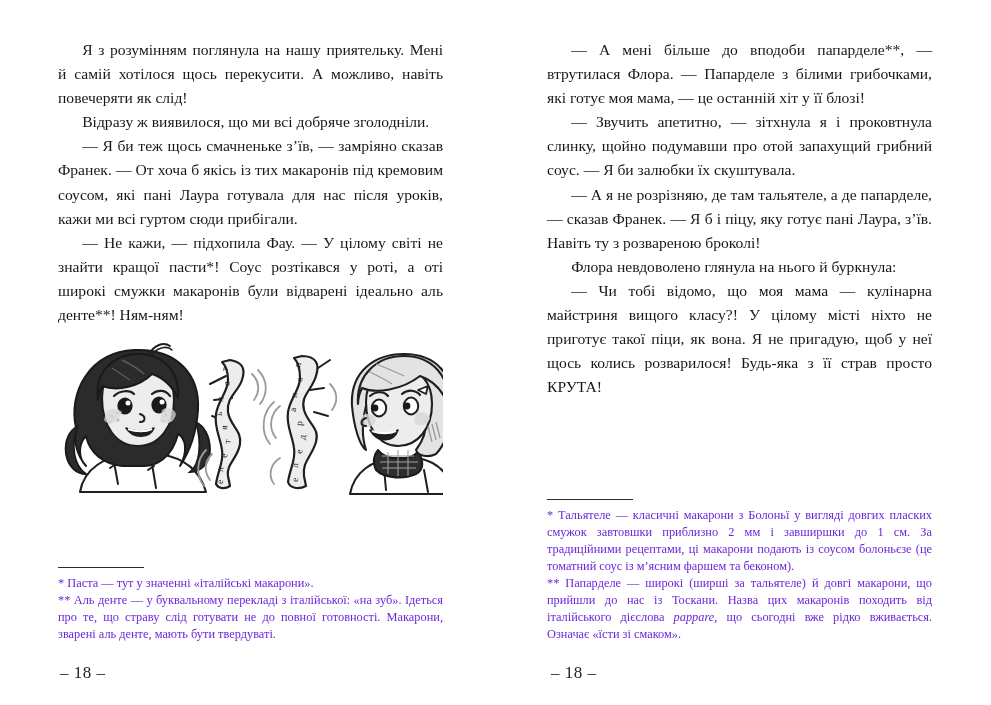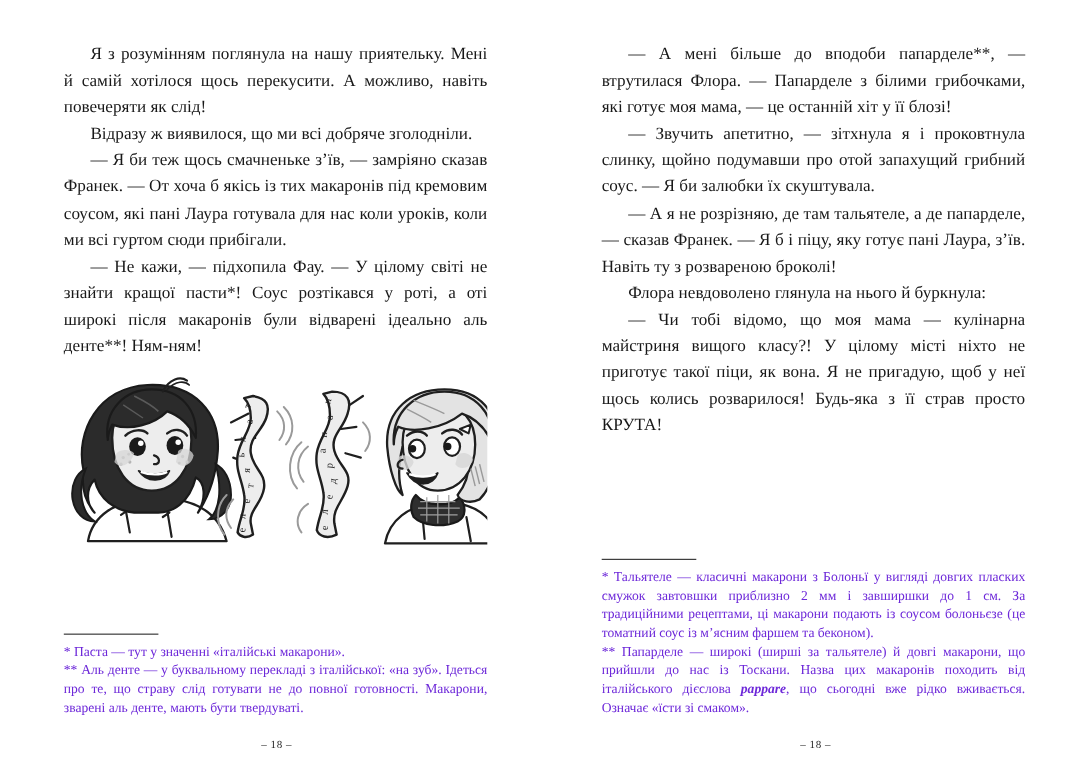--- a/index.html
+++ b/index.html
@@ -69,45 +69,45 @@
     border-top: 1.15px solid #2a2a2a;
     margin: 0 0 7px 0;
   }
   .footnote {
     font-size: 12.35px;
     line-height: 17.0px;
     text-align: justify;
     margin: 0;
     color: #6d28d9;
   }
-  .footnote .ital { font-style: italic; font-weight: bold; }
+  .footnote .ital { font-style: italic; }
 
   .page-number {
-    text-align: center;
-    font-size: 10px;
+    text-align: left;
+    font-size: 17px;
     letter-spacing: 0.5px;
     color: #232323;
     padding: 0 0 22px 0;
     margin-top: 14px;
   }
   .page-left .page-number  { padding-left: 2px; }
   .page-right .page-number { padding-left: 4px; }
 </style>
 </head>
 <body>
 
 <div class="spread">
 
   <div class="page page-left">
 
     <div class="body-text">
       <p>Я з розумінням поглянула на нашу приятельку. Мені й самій хотілося щось перекусити. А можливо, навіть повечеряти як слід!</p>
       <p>Відразу ж виявилося, що ми всі добряче зголодніли.</p>
-      <p>— Я би теж щось смачненьке з’їв, — замріяно сказав Франек. — От хоча б якісь із тих макаронів під кремовим соусом, які пані Лаура готувала для нас коли уроків, коли ми всі гуртом сюди прибігали.</p>
-      <p>— Не кажи, — підхопила Фау. — У цілому світі не знайти кращої пасти*! Соус розтікався у роті, а оті широкі після макаронів були відварені ідеально аль денте**! Ням-ням!</p>
+      <p>— Я би теж щось смачненьке з’їв, — замріяно сказав Франек. — От хоча б якісь із тих макаронів під кремовим соусом, які пані Лаура готувала для нас після уроків, кажи ми всі гуртом сюди прибігали.</p>
+      <p>— Не кажи, — підхопила Фау. — У цілому світі не знайти кращої пасти*! Соус розтікався у роті, а оті широкі смужки макаронів були відварені ідеально аль денте**! Ням-ням!</p>
     </div>
 
     <div class="illustration">
       <svg viewBox="0 0 385 170" xmlns="http://www.w3.org/2000/svg" aria-hidden="true">
         <defs>
           <clipPath id="clipHairDark">
             <path d="M18 82 C14 52 34 16 73 11 C112 6 132 30 133 56 C134 80 128 100 120 116 L112 104 C112 84 110 66 100 54 C84 62 56 66 38 58 C30 72 28 92 30 106 Z"></path>
           </clipPath>
         </defs>
 

